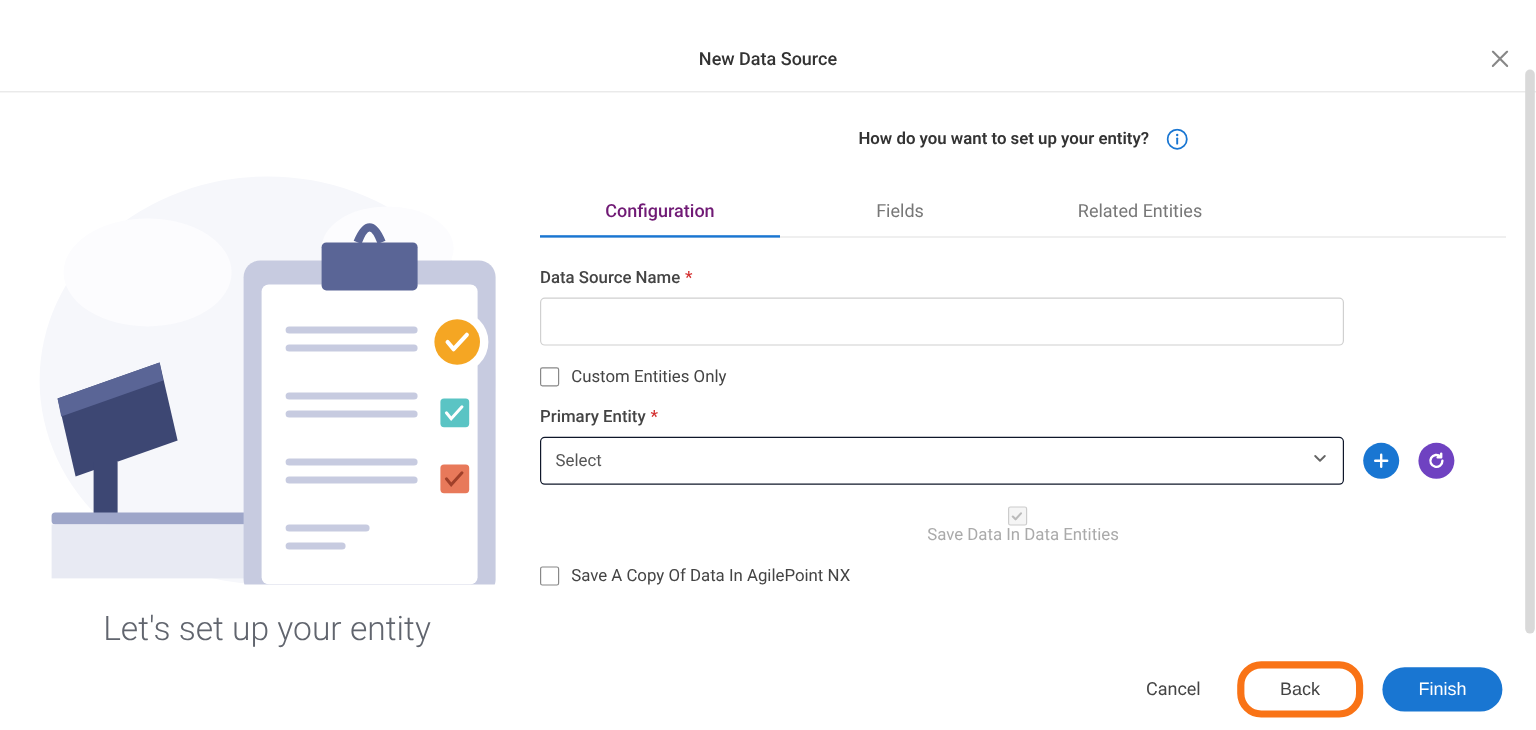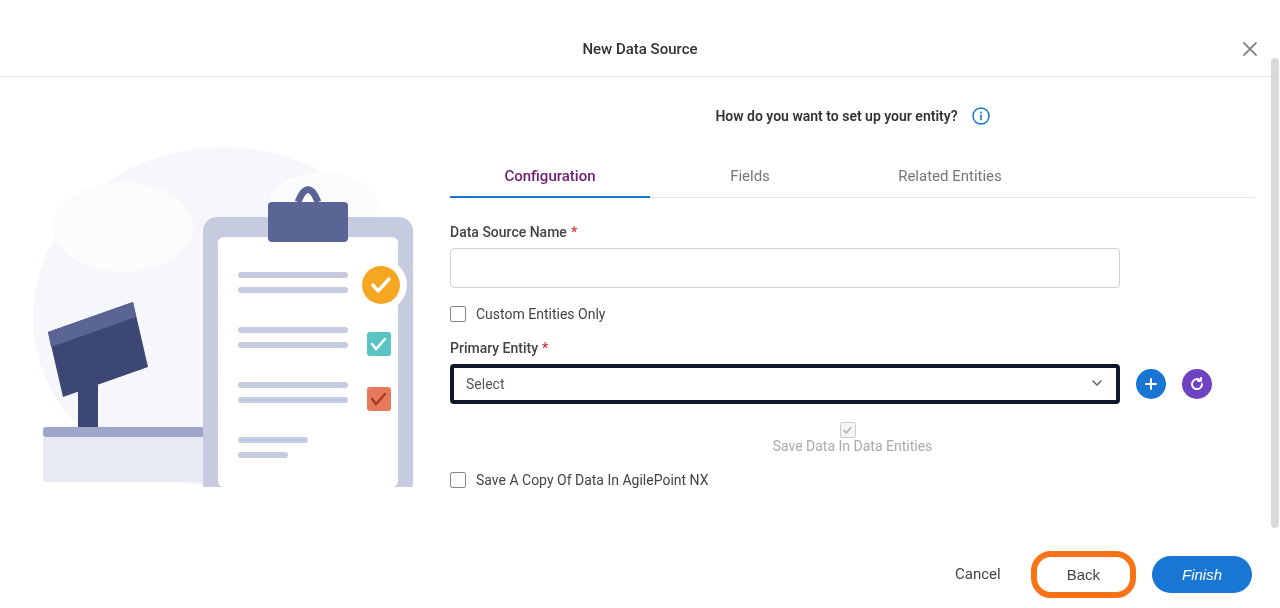--- a/index.html
+++ b/index.html
@@ -177,21 +177,21 @@
       color: #aaa;
     }
     .select-row {
       display: flex;
       align-items: center;
       gap: 16px;
     }
     .select-box {
       width: 670px;
       height: 40px;
-      border: 4px solid #0f172a;
+      border: 1px solid #0f172a;
       border-radius: 4px;
       padding: 0 12px;
       display: flex;
       align-items: center;
       justify-content: space-between;
       cursor: pointer;
       font-size: 14px;
       color: #555;
     }
     .select-box .chev {
@@ -239,21 +239,20 @@
       cursor: pointer;
     }
     .btn-primary {
       font-size: 15px;
       color: #fff;
       background: #1976d2;
       border: none;
       border-radius: 20px;
       padding: 10px 30px;
       cursor: pointer;
-      font-style: italic;
     }
     .scrollbar-track {
       position: absolute;
       right: 0;
       top: 58px;
       width: 10px;
       height: 478px;
       background: transparent;
     }
     .scrollbar-thumb {
@@ -310,20 +309,21 @@
         <circle cx="358" cy="178" r="19" fill="#f5a623"></circle>
         <path d="M 350 178 l 5 6 l 11 -12" stroke="#fff" stroke-width="3.5" fill="none" stroke-linecap="round" stroke-linejoin="round"></path>
 
         <rect x="344" y="225" width="24" height="24" rx="3" fill="#5ac4c4"></rect>
         <path d="M 349 237 l 4 5 l 9 -10" stroke="#fff" stroke-width="2.5" fill="none" stroke-linecap="round"></path>
 
         <rect x="344" y="280" width="24" height="24" rx="3" fill="#e8795a"></rect>
         <path d="M 349 292 l 4 5 l 9 -10" stroke="#a0402a" stroke-width="2.5" fill="none" stroke-linecap="round"></path>
       </svg>
     </div>
+    <div class="left-caption">Let's set up your entity</div>
   </div>
 
   <div class="right-panel">
     <div class="setup-heading">
       <h2>How do you want to set up your entity?</h2>
       <span class="info-icon">
         <svg width="18" height="18" viewBox="0 0 18 18">
             <circle cx="9" cy="9" r="8" fill="none" stroke="#1976d2" stroke-width="1.5"></circle>
             <circle cx="9" cy="5.5" r="1" fill="#1976d2"></circle>
             <rect x="8.2" y="7.5" width="1.6" height="6" rx="0.8" fill="#1976d2"></rect>

